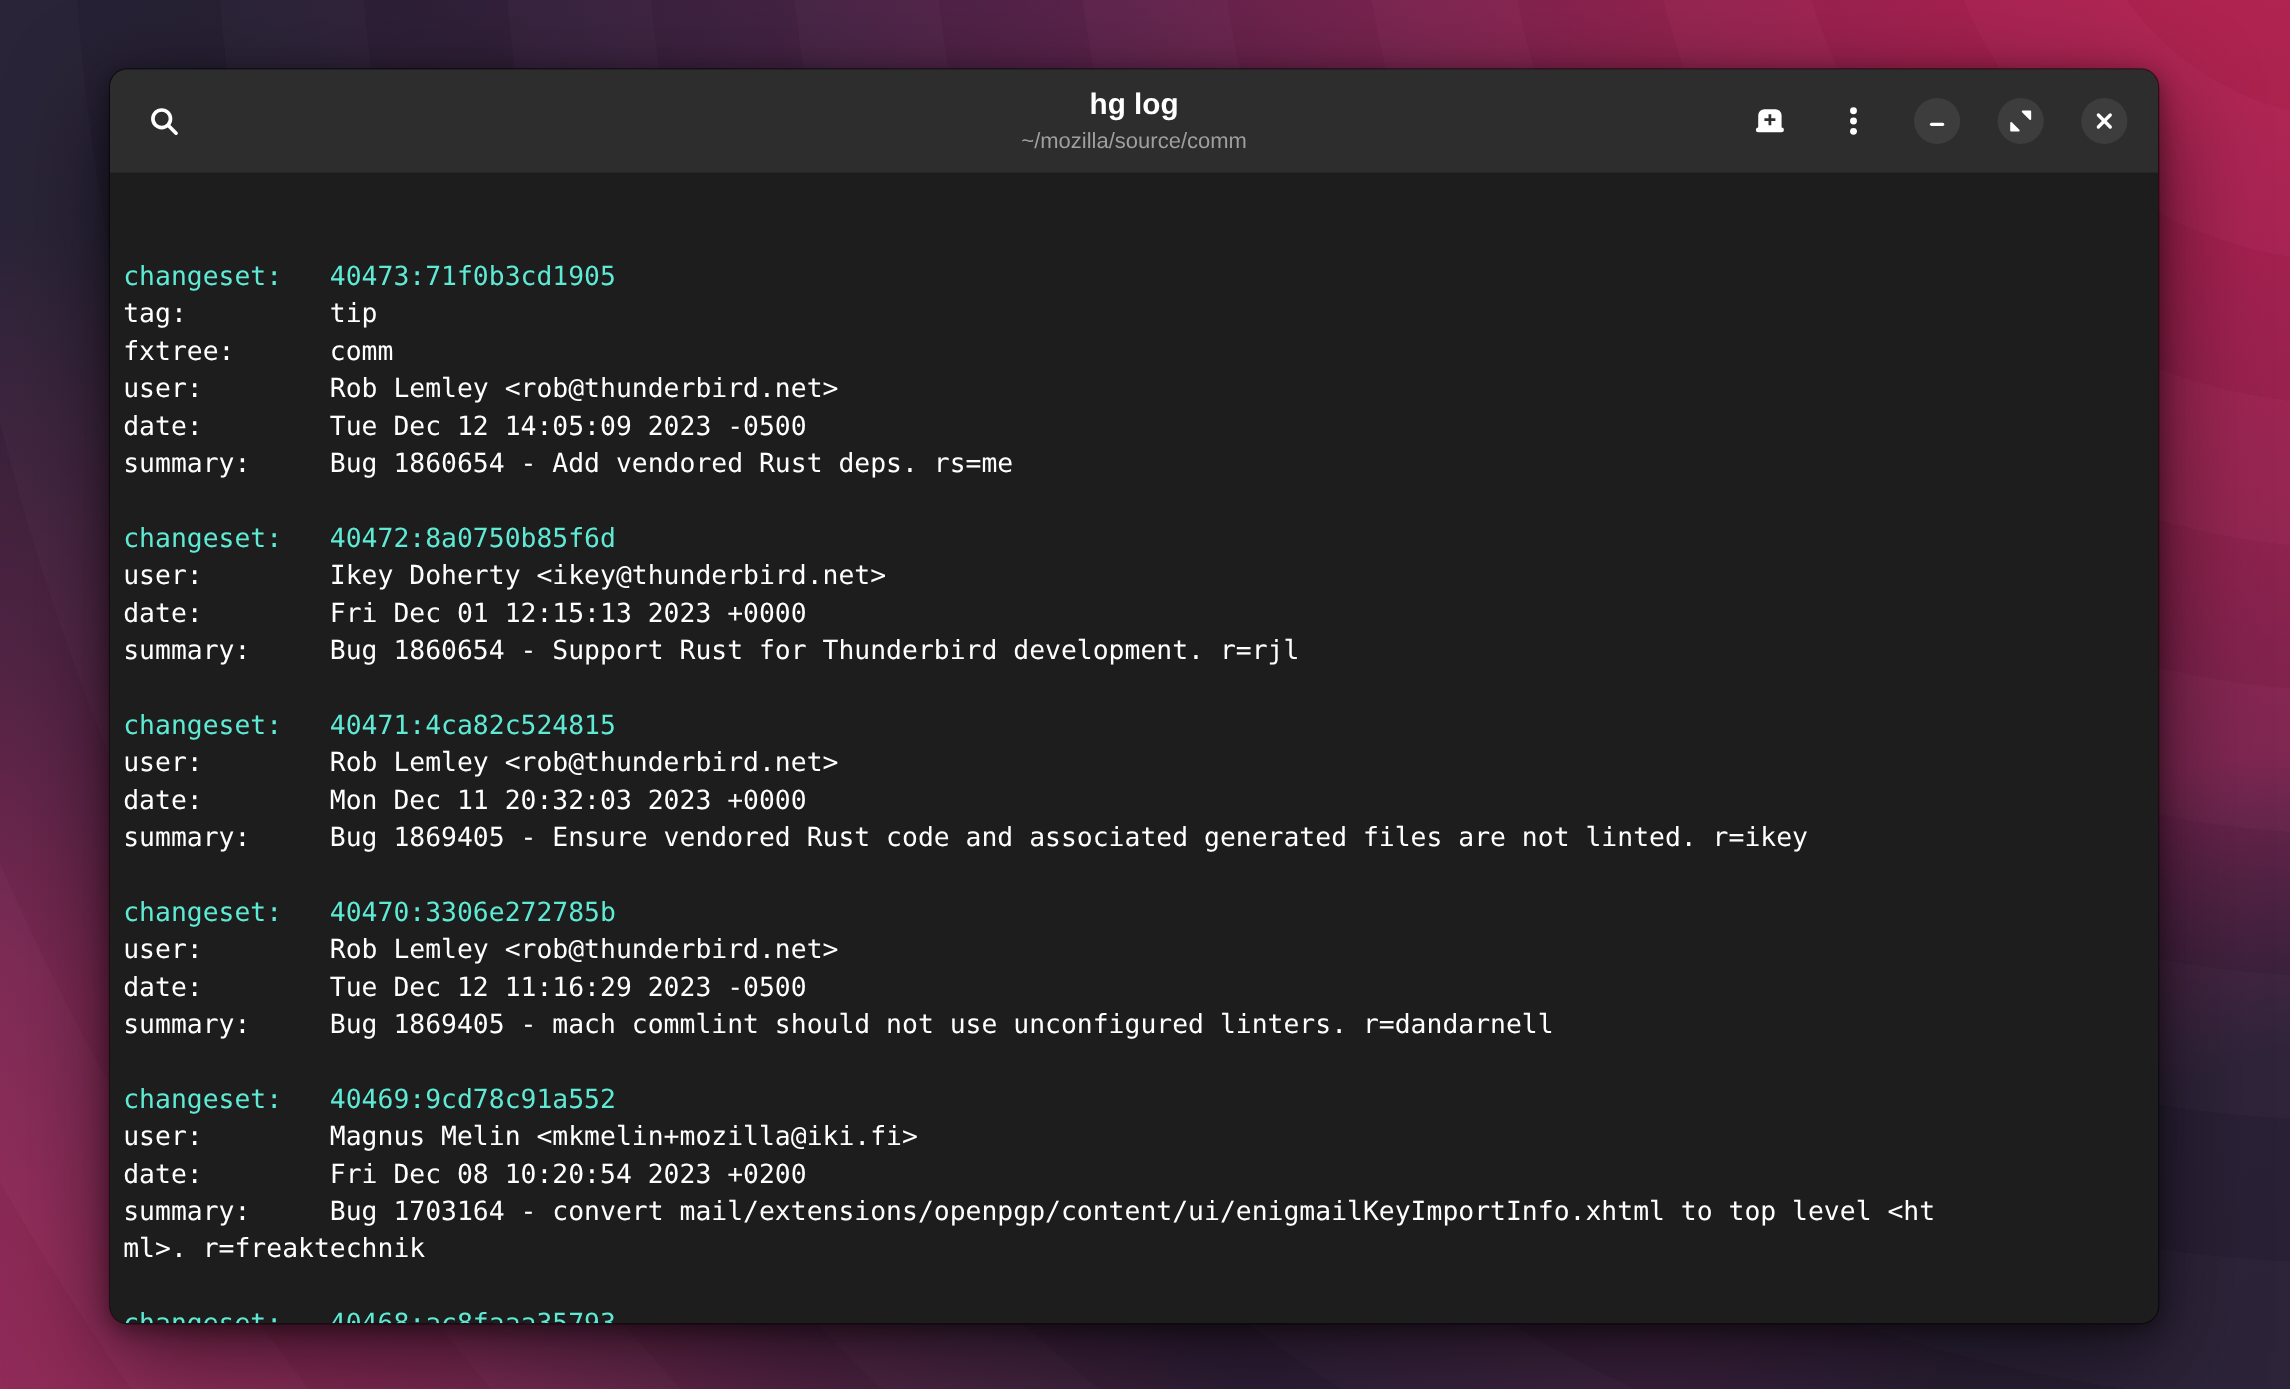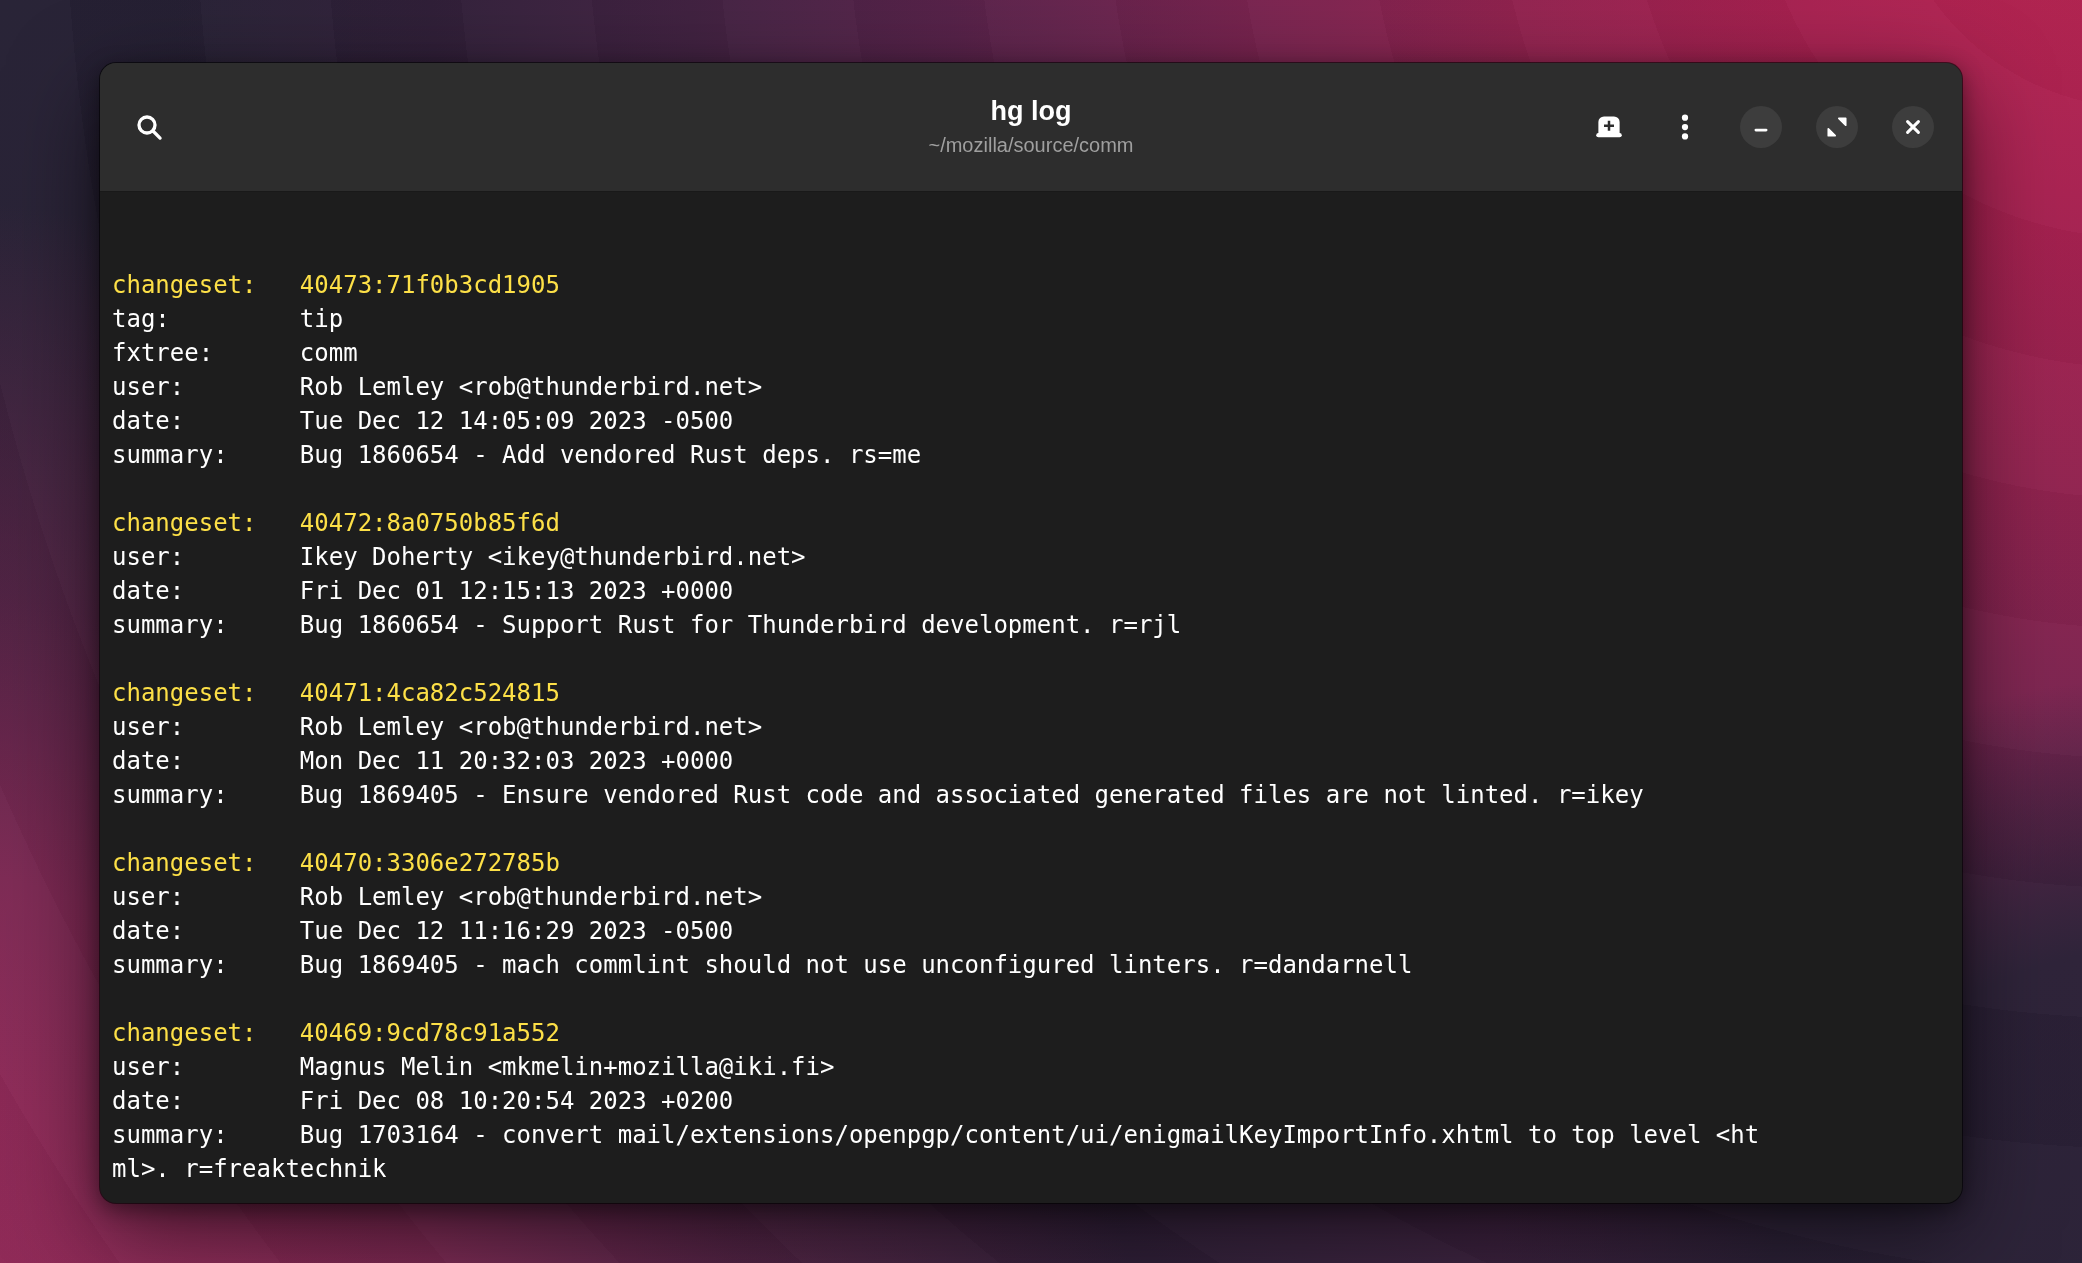--- a/index.html
+++ b/index.html
@@ -27,21 +27,21 @@
   .window{
     position:absolute;left:100px;top:63px;width:1862px;height:1140px;
     border-radius:16px;background:#1d1d1d;overflow:hidden;
     box-shadow:0 30px 90px rgba(0,0,0,.55),0 6px 22px rgba(0,0,0,.45),0 0 0 1px rgba(0,0,0,.55);
     display:flex;flex-direction:column;
   }
 
   .titlebar{
     flex:none;height:94px;background:#2d2d2d;border-bottom:1px solid #191919;
     display:flex;align-items:center;position:relative;
-    padding:17px 28px;
+    padding:0 28px;
   }
   .icon-btn{
     width:42px;height:42px;border:0;background:transparent;border-radius:50%;
     display:flex;align-items:center;justify-content:center;flex:none;cursor:pointer;padding:0;
   }
   .circle-btn{background:#3d3d3d;}
   .controls{margin-left:auto;display:flex;align-items:center;gap:34px;}
   .title-block{
     position:absolute;left:50%;top:50%;transform:translate(-50%,-50%);
     text-align:center;pointer-events:none;line-height:1.15;
@@ -53,21 +53,21 @@
   .terminal{
     flex:1;overflow:hidden;
     padding:8px 12px 0 12px;
     font-family:"DejaVu Sans Mono",monospace;
     font-size:24px;line-height:34px;color:#ffffff;
     white-space:pre;
   }
   .log-entry{margin:0 0 34px 0;}
   .line{height:34px;}
   .lbl{display:inline-block;width:13ch;}
-  .yellow{color:#fde047;}
+  .yellow{color:#5eead4;}
 </style>
 </head>
 <body>
 
 <div class="wallpaper"></div>
 
 <div class="window">
 
   <div class="titlebar">
     <button class="icon-btn" title="">

